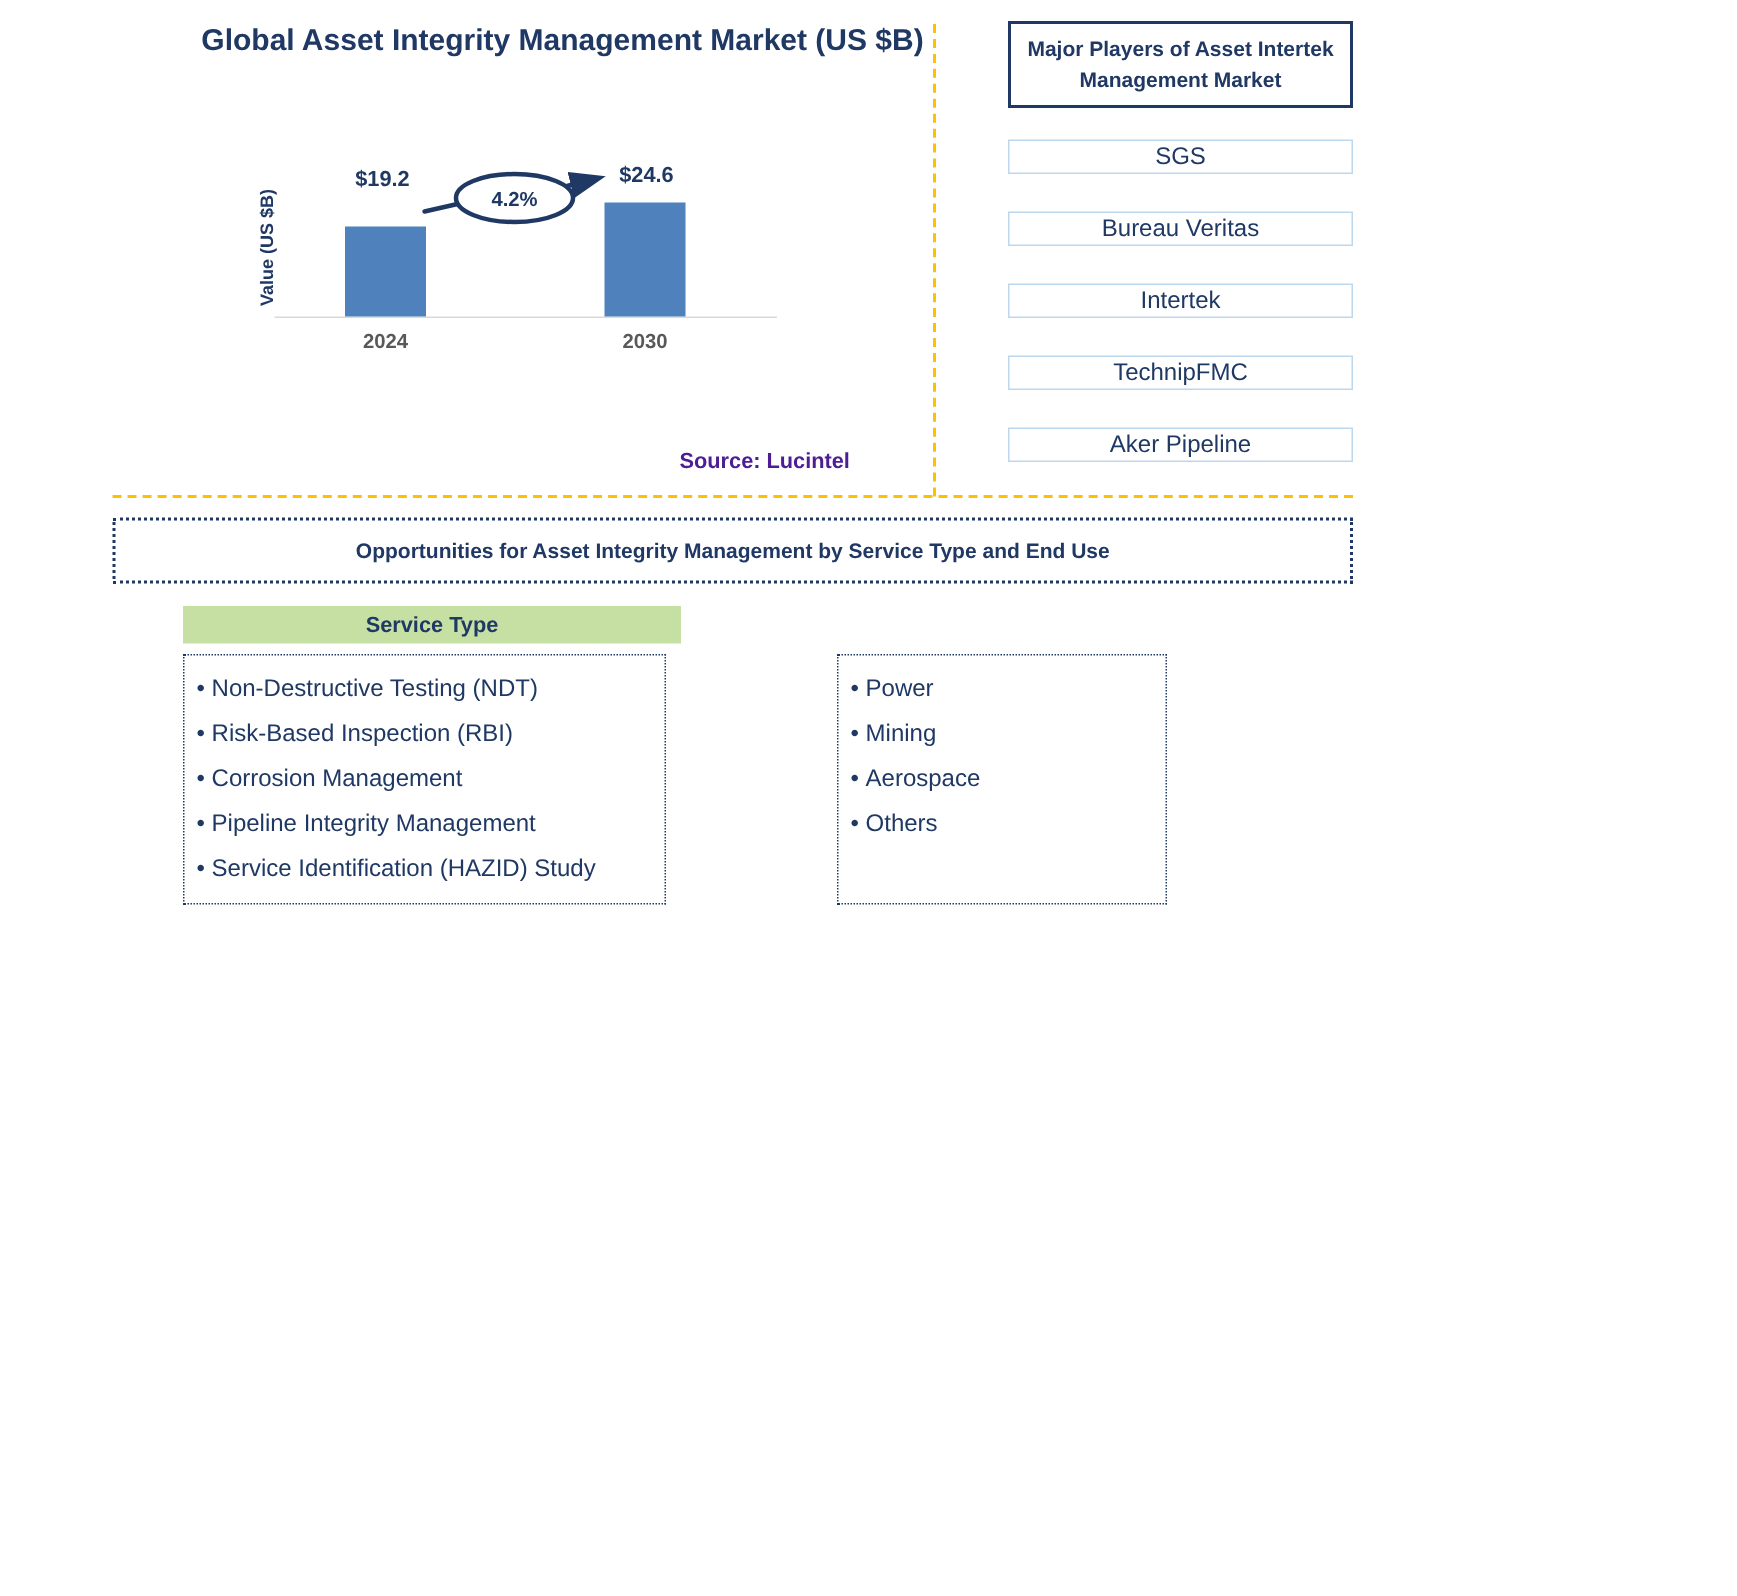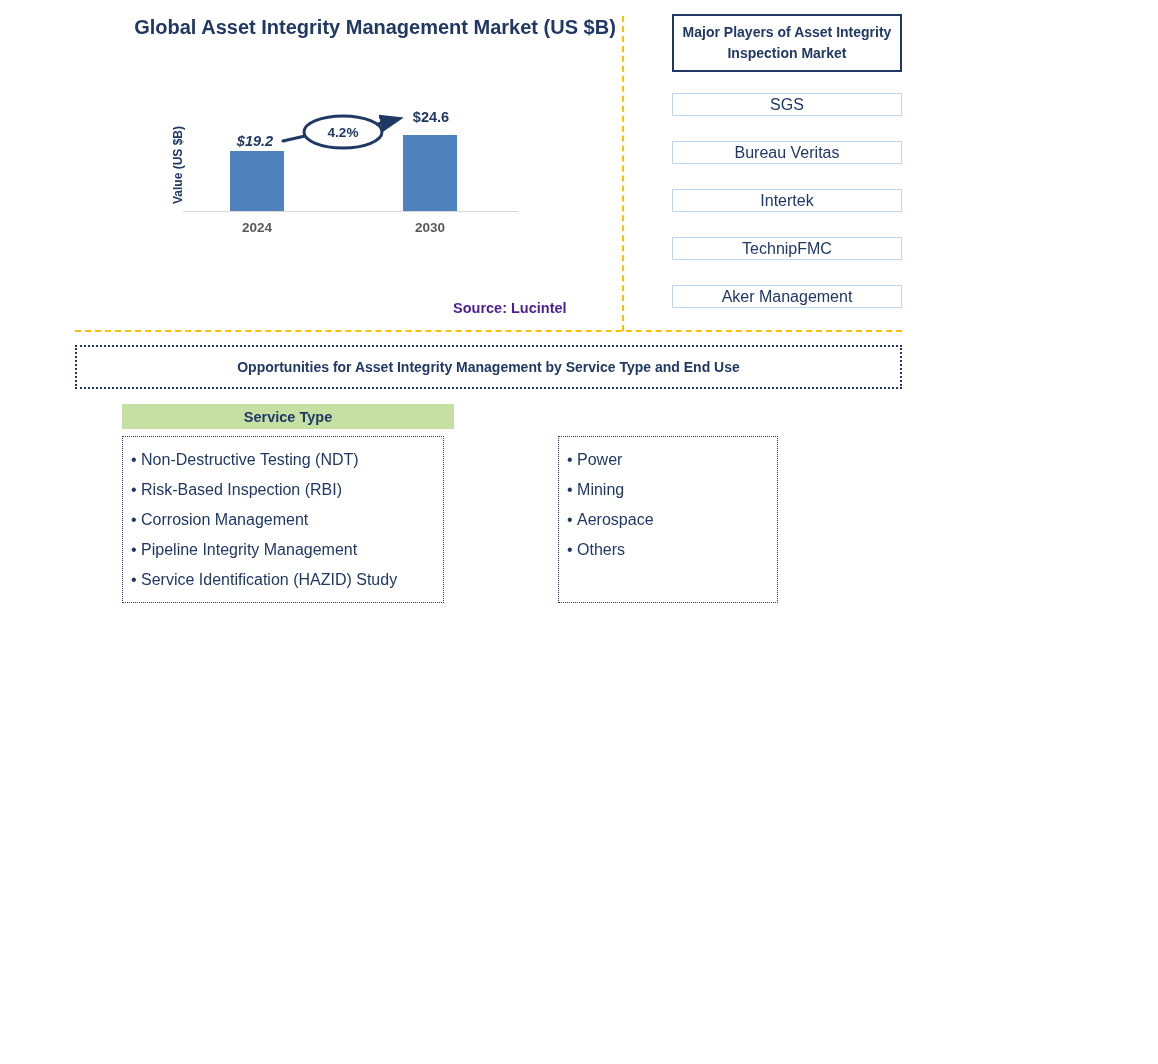--- a/index.html
+++ b/index.html
@@ -23,21 +23,21 @@
   }
   .bar{
     position:absolute;width:54px;bottom:853px;background:#4F81BD;
   }
   .bar-2024{left:230px;}
   .bar-2030{left:403px;}
   .bar-value{
     position:absolute;width:54px;text-align:center;
     font-size:14.5px;font-weight:bold;color:#1F3864;
   }
-  .v-2024{left:228px;top:133px;font-style:italic;}
+  .v-2024{left:228px;top:112px;}
   .v-2030{left:404px;top:109px;}
   .cat-label{
     position:absolute;width:54px;text-align:center;top:220px;
     font-size:13.5px;font-weight:bold;color:#595959;
   }
   .c-2024{left:230px;}
   .c-2030{left:403px;}
   .cagr-overlay{position:absolute;left:270px;top:105px;width:150px;height:58px;}
   .source-label{
     position:absolute;left:453px;top:300px;width:180px;
@@ -118,27 +118,27 @@
     <ellipse cx="73" cy="27" rx="39" ry="16" fill="#ffffff" stroke="#1F3864" stroke-width="3"></ellipse>
     <path d="M108,19 L128,14" stroke="#1F3864" stroke-width="3" fill="none" stroke-linecap="round" marker-end="url(#ah)"></path>
     <text x="73" y="32" text-anchor="middle" font-size="13.5" font-weight="bold" fill="#1F3864" font-family="Liberation Sans, sans-serif">4.2%</text>
   </svg>
 
   <div class="source-label">Source: Lucintel</div>
 
   <div class="v-divider"></div>
   <div class="h-divider"></div>
 
-  <div class="players-title">Major Players of Asset Integrity Inspection Market</div>
+  <div class="players-title">Major Players of Asset Intertek Management Market</div>
   <div class="companies">
     <div class="company-box">SGS</div>
     <div class="company-box">Bureau Veritas</div>
     <div class="company-box">Intertek</div>
     <div class="company-box">TechnipFMC</div>
-    <div class="company-box">Aker Management</div>
+    <div class="company-box">Aker Pipeline</div>
   </div>
 
   <div class="opps-banner">Opportunities for Asset Integrity Management by Service Type and End Use</div>
 
   <div class="col-header service-header">Service Type</div>
   <div class="list-box service-list">
     <div class="list-item">Non-Destructive Testing (NDT)</div>
     <div class="list-item">Risk-Based Inspection (RBI)</div>
     <div class="list-item">Corrosion Management</div>
     <div class="list-item">Pipeline Integrity Management</div>

